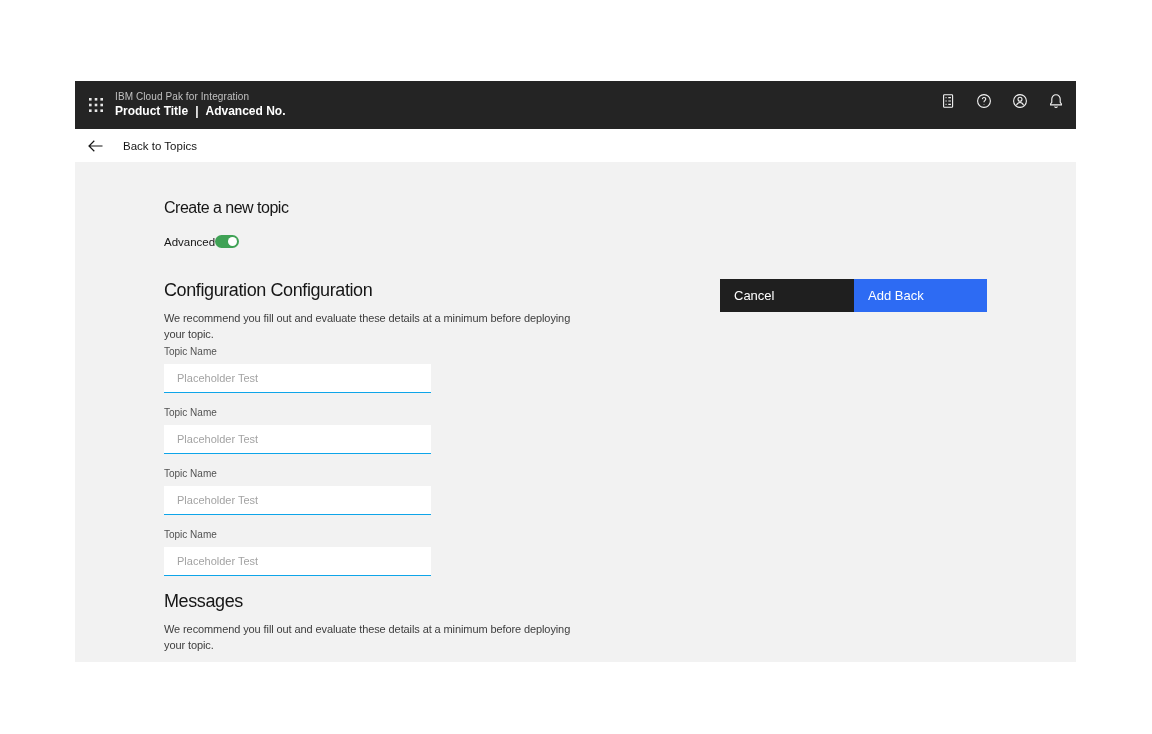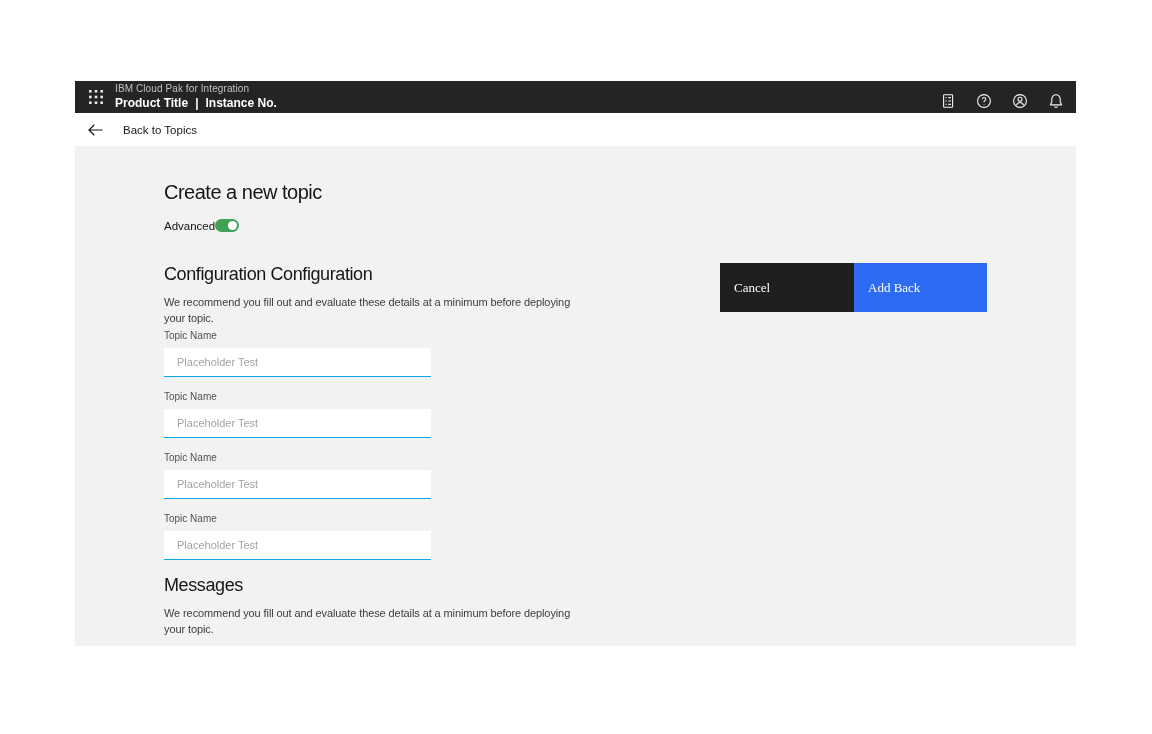--- a/index.html
+++ b/index.html
@@ -7,21 +7,21 @@
     width: 1152px; height: 734px;
     background: #ffffff;
     font-family: "Liberation Sans", sans-serif;
     overflow: hidden;
     position: relative;
   }
   .app { position: absolute; left: 75px; top: 81px; width: 1001px; }
 
   
   .topbar {
-    height: 32px;
+    height: 48px;
     background: var(--header_bg, #242424);
     display: flex; align-items: center; justify-content: space-between;
   }
   .topbar-left { display: flex; align-items: center; padding-left: 12px; gap: 10px; }
   .switcher-btn {
     width: 18px; height: 18px; background: transparent; border: none;
     display: flex; align-items: center; justify-content: center; cursor: pointer; padding: 0;
   }
   .titles { display: flex; flex-direction: column; justify-content: center; }
   .eyebrow { font-size: 10px; line-height: 12px; color: #c1c1c1; letter-spacing: 0.1px; }
@@ -44,21 +44,21 @@
     font-size: 11.5px; color: #161616; text-decoration: none; cursor: pointer;
   }
 
   
   .content {
     background: var(--content_bg, #f2f2f2);
     height: 500px; position: relative;
     padding: 31px 89px 0 89px; overflow: hidden;
   }
   h1.page-title {
-    font-size: 20px; font-weight: 400; letter-spacing: -0.5px;
+    font-size: 16px; font-weight: 400; letter-spacing: -0.5px;
     line-height: 30px; color: #161616;
   }
   .advanced-row { margin-top: 12px; display: flex; align-items: center; }
   .advanced-label { font-size: 11.5px; color: #161616; }
   .toggle {
     width: 24px; height: 13px; border-radius: 7px;
     background: var(--toggle_on, #3fa255);
     position: relative; border: none; cursor: pointer; display: inline-block;
   }
   .toggle .knob {
@@ -87,23 +87,23 @@
     width: 267px; height: 29px;
     background: #ffffff; border: none; border-bottom: 1px solid #0ea5e9;
     padding: 0 13px; font-size: 11px; color: #161616;
     font-family: "Liberation Sans", sans-serif; outline: none;
   }
   .field input::placeholder { color: #a3a3a3; }
 
   
   .actions { position: absolute; top: 117px; right: 89px; display: flex; }
   .btn {
-    height: 49px; border: none; cursor: pointer;
+    height: 33px; border: none; cursor: pointer;
     font-size: 13px; text-align: left; padding: 0 14px;
-    font-family: Liberation Serif, serif; color: #ffffff;
+    font-family: Liberation Sans, sans-serif; color: #ffffff;
   }
   .btn.cancel { width: 134px; background: var(--cancel_button, #1f1f1f); }
   .btn.primary { width: 133px; background: var(--primary_button, #2d6bf3); }
 </style>
 </head>
 <body>
 
 <div class="app">
 
   <header class="topbar">
@@ -119,21 +119,21 @@
               <rect x="11.4" y="5.7" width="2.6" height="2.6"></rect>
             <rect x="0" y="11.4" width="2.6" height="2.6"></rect>
               <rect x="5.7" y="11.4" width="2.6" height="2.6"></rect>
               <rect x="11.4" y="11.4" width="2.6" height="2.6"></rect>
           </g>
         </svg>
       </button>
       <div class="titles">
         <div class="eyebrow">IBM Cloud Pak for Integration</div>
         <div class="prodline">
-          <span>Product Title</span><span class="sep">|</span><span>Instance No.</span>
+          <span>Product Title</span><span class="sep">|</span><span>Advanced No.</span>
         </div>
       </div>
     </div>
     <div class="topbar-right">
       <button class="hbtn">
         <svg width="16" height="16" viewBox="0 0 16 16" fill="none" stroke="#f4f4f4" stroke-width="1.1">
           <rect x="3.6" y="1.8" width="9" height="12.4" rx="0.8"></rect>
           <g stroke-width="1.3">
             <path d="M5.6 4.6h0.9M5.6 8h0.9M5.6 11.4h0.9"></path>
           </g>

